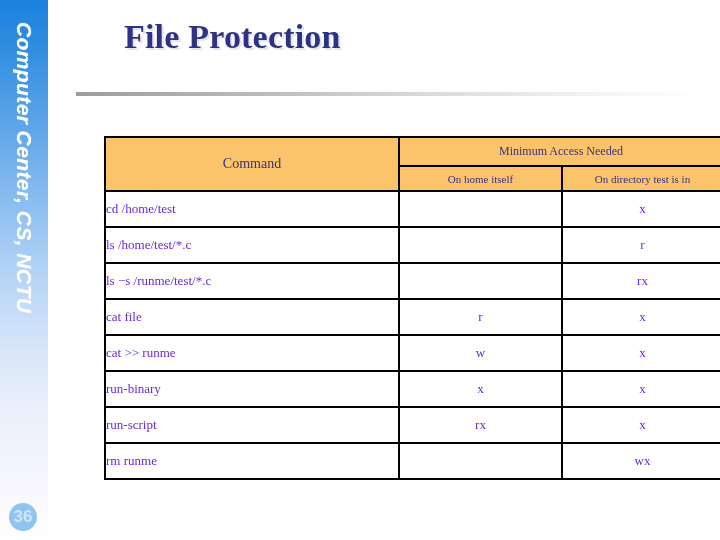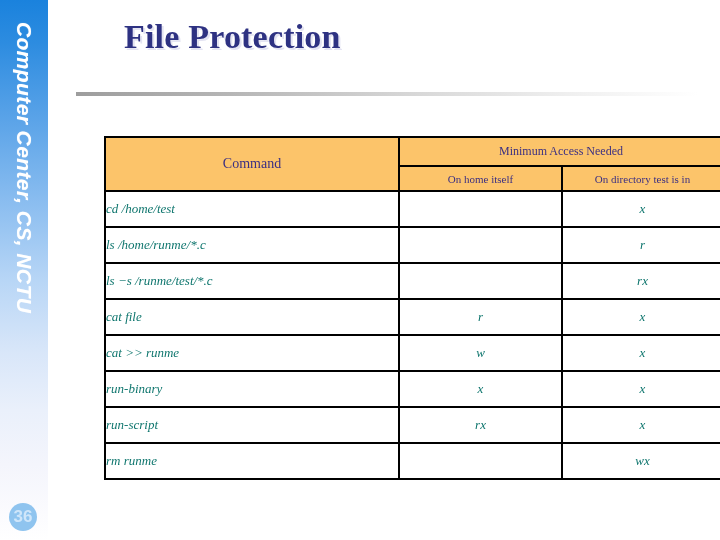--- a/index.html
+++ b/index.html
@@ -129,22 +129,21 @@
     height: 27px;
     font-size: 12px;
   }
   .hdr-sub {
     height: 23px;
     font-size: 11px;
   }
   .body-row td {
     height: 34px;
     font-size: 13px;
-    color: #0f766e;
-    font-style: italic;
+    color: #6d28d9;
   }
   .cmd-cell {
     text-align: left;
     padding-left: 8px;
   }
   .perm-cell {
     text-align: center;
   }
   .col-cmd { width: 294px; }
   .col-file { width: 163px; }
@@ -177,21 +176,21 @@
       <th class="hdr hdr-sub">On directory test is in</th>
     </tr>
   </thead>
   <tbody>
     <tr class="body-row">
       <td class="cmd-cell">cd /home/test</td>
       <td class="perm-cell"></td>
       <td class="perm-cell">x</td>
     </tr>
     <tr class="body-row">
-      <td class="cmd-cell">ls /home/runme/*.c</td>
+      <td class="cmd-cell">ls /home/test/*.c</td>
       <td class="perm-cell"></td>
       <td class="perm-cell">r</td>
     </tr>
     <tr class="body-row">
       <td class="cmd-cell">ls −s /runme/test/*.c</td>
       <td class="perm-cell"></td>
       <td class="perm-cell">rx</td>
     </tr>
     <tr class="body-row">
       <td class="cmd-cell">cat file</td>

